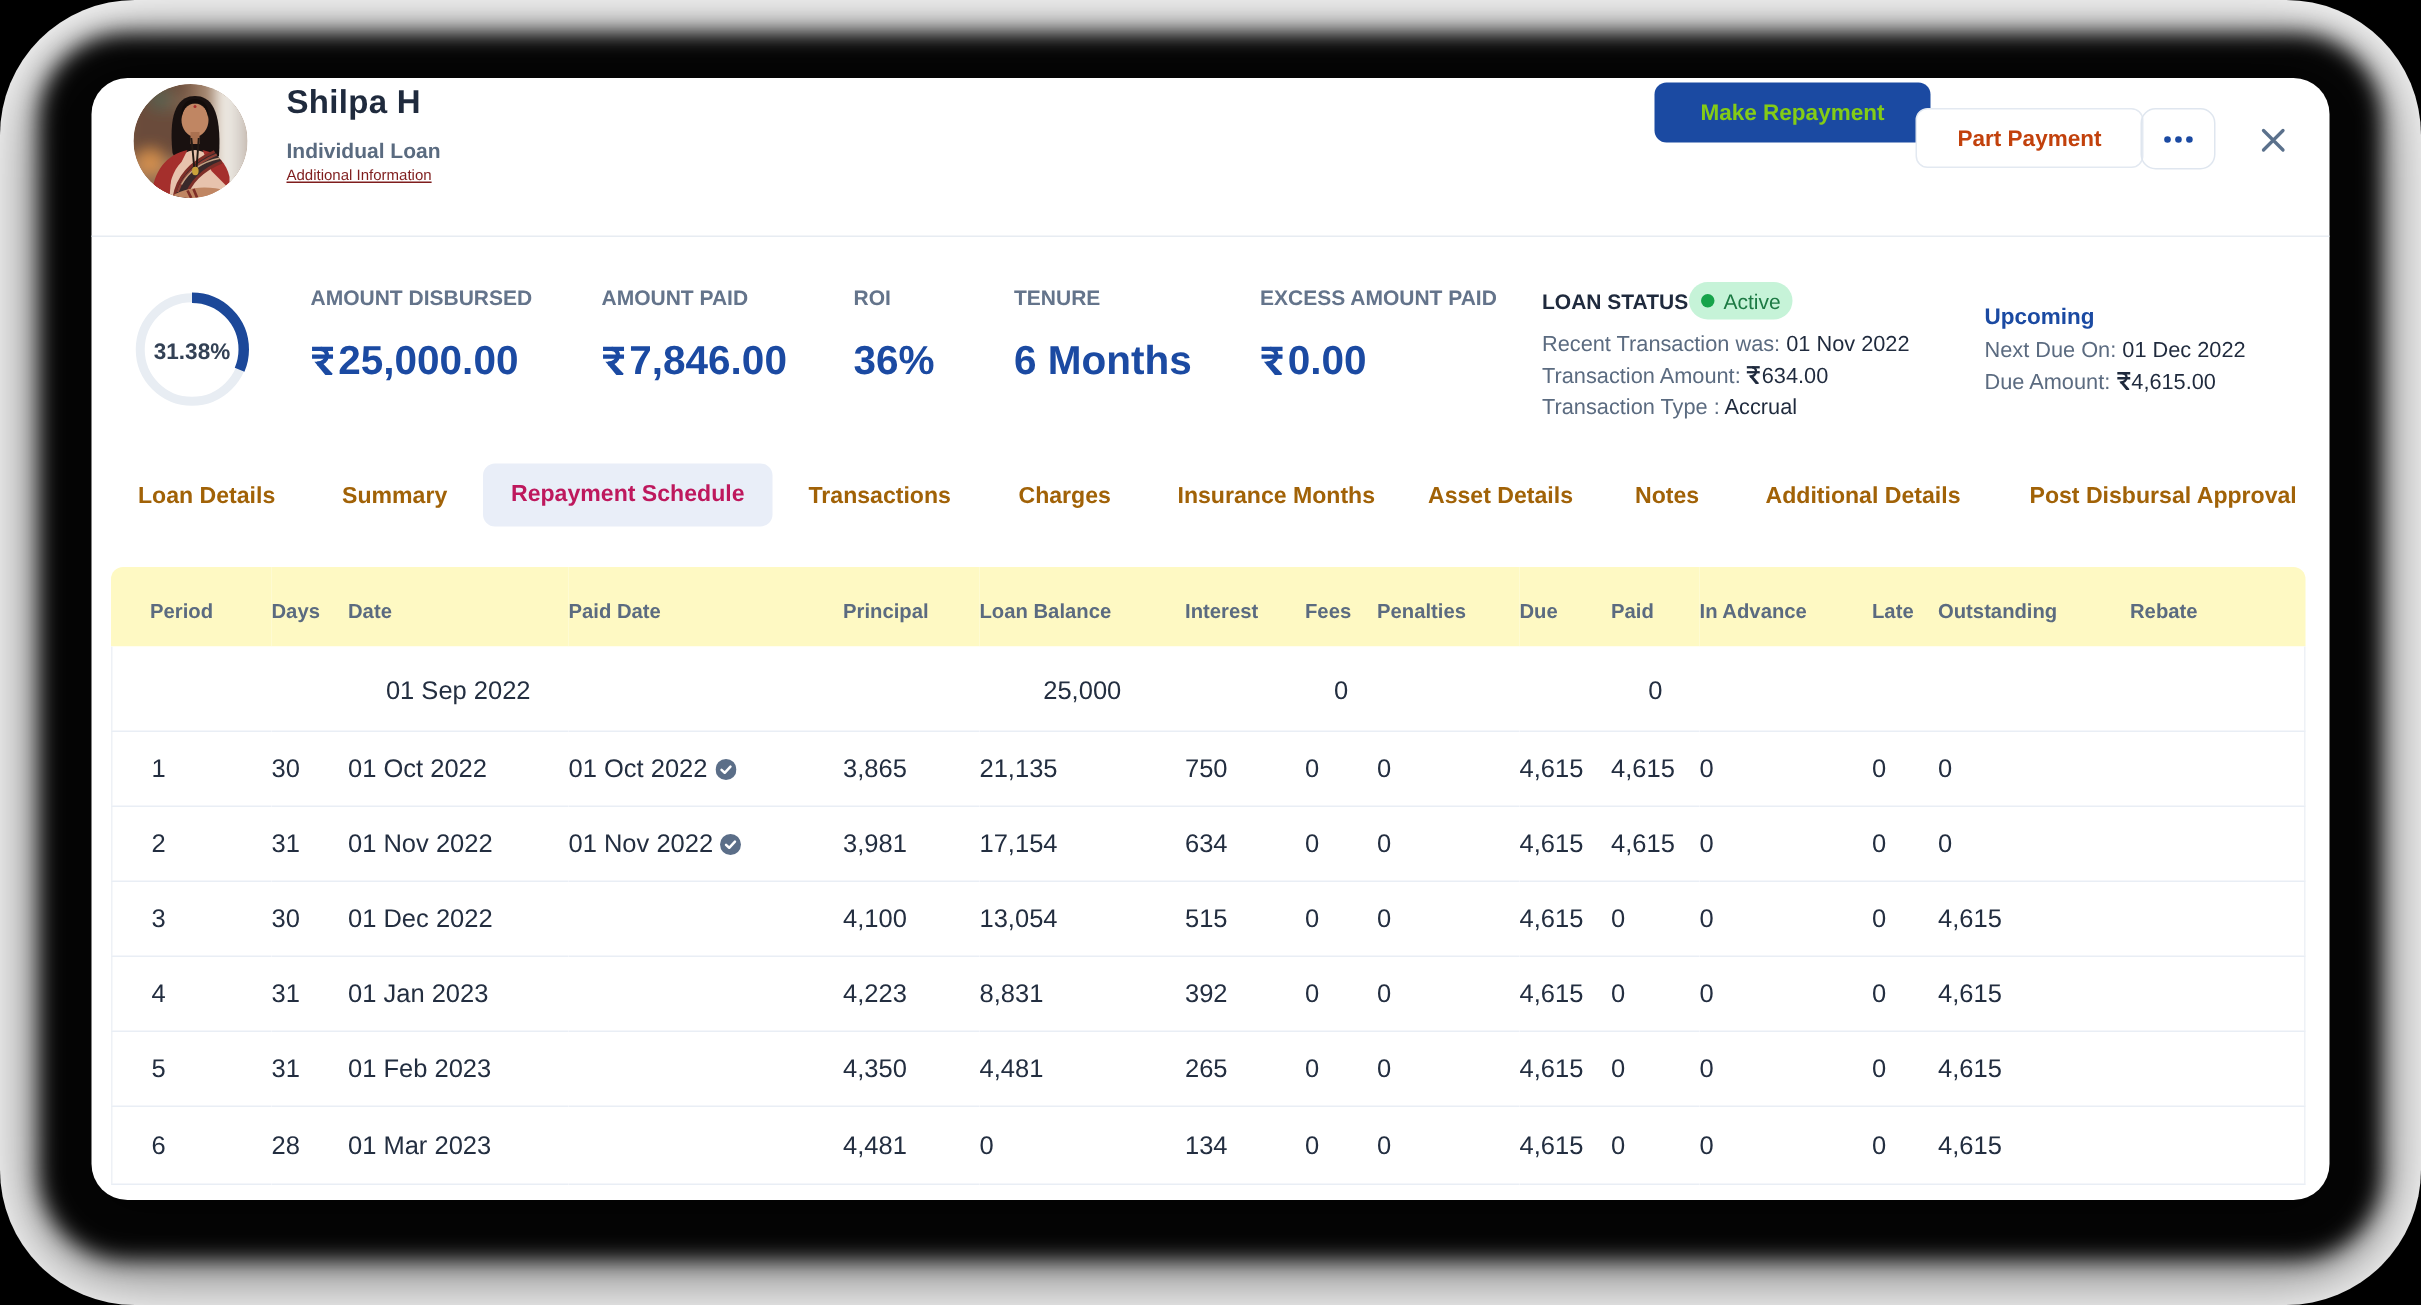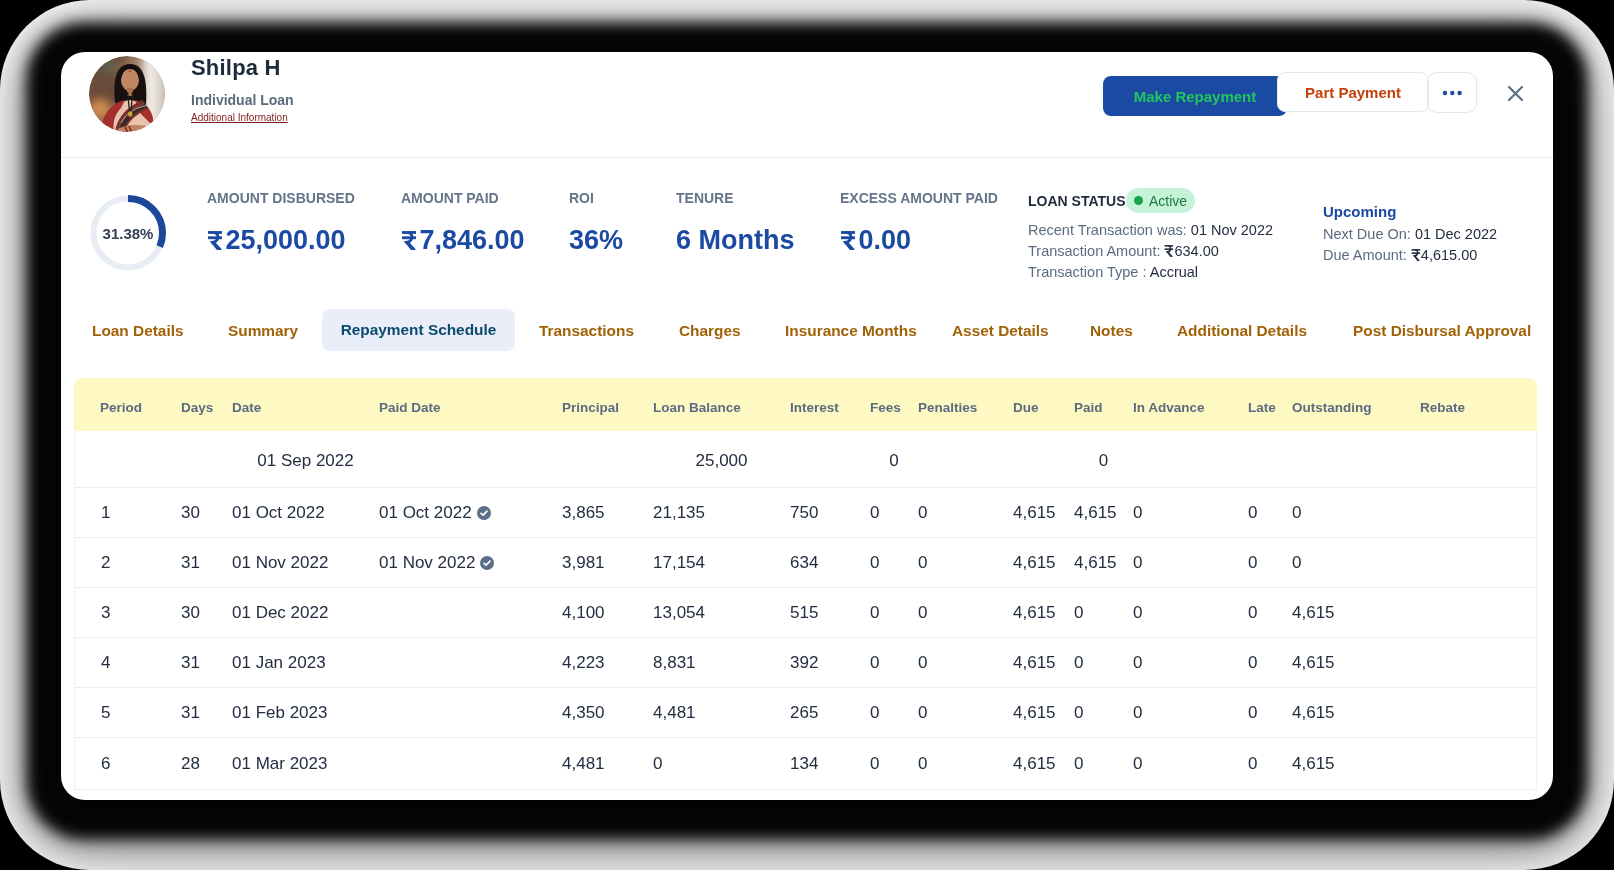--- a/index.html
+++ b/index.html
@@ -9,42 +9,42 @@
 .card { position:absolute; left:61px; top:52px; width:1492px; height:748px; background:#fff; border-radius:24px;
   box-shadow: 0 5px 14px 34px rgba(0,0,0,0.97), 0 12px 52px 40px rgba(0,0,0,0.58); }
 .abs { position:absolute; }
 
 
 .avatar { left:28px; top:4px; width:76px; height:76px; border-radius:50%; overflow:hidden; }
 .name { left:130px; top:3px; font-size:22px; font-weight:bold; color:#1f2a3d; letter-spacing:0.2px; }
 .subt { left:130px; top:40px; font-size:14px; font-weight:bold; color:#5a6b80; }
 .addl { left:130px; top:60px; font-size:10px; color:#7f1d1d; text-decoration:underline; }
 .btn { height:40px; border-radius:8px; font-size:15px; font-weight:bold; display:flex; align-items:center; justify-content:center; }
-.btn1 { left:1042px; top:24px; width:184px; background:#1b4aa2; color:#22c55e; }
+.btn1 { left:1042px; top:3px; width:184px; background:#1b4aa2; color:#84cc16; }
 .btn2 { left:1216px; top:20px; width:152px; background:#fff; color:#c2410c; border:1px solid #e3e9f1; }
 .btn3 { left:1366px; top:20px; width:50px; height:41px; border:1px solid #dfe6ef; border-radius:10px; }
 .hdiv { left:0; top:105px; width:1492px; height:1px; background:#e7ecf2; }
 
 
 .slabel { font-size:14px; font-weight:bold; color:#64748b; letter-spacing:0; top:138px; white-space:nowrap; }
 .sval { font-size:27px; font-weight:bold; color:#1b4aa2; top:161px; white-space:nowrap; display:flex; align-items:center;margin-top:12px; }
 .lst { left:967px; top:141px; font-size:14px; font-weight:bold; color:#1f2a3d; letter-spacing:0; }
 .lsblock { left:967px; top:168px; font-size:14.5px; color:#5b6b80; line-height:20.8px; }
 .lsblock .v { color:#1f2a3d; }
 .pill { position:absolute; left:1065px; top:136px; width:69px; height:25px; background:#c6f3d8; border-radius:13px;
   display:flex; align-items:center; font-size:14px; color:#1d7a44; }
 .pill .dot { width:9px; height:9px; border-radius:50%; background:#16a34a; margin:0 6px 0 8px; }
 .upc { left:1262px; top:149px; font-size:14.5px; color:#5b6b80; line-height:21.5px; }
 .upc .h { font-size:15px; font-weight:bold; color:#1b4aa2; }
 .upc .v { color:#1f2a3d; }
 
 
 .tab { top:270px; font-size:15.4px; font-weight:bold; color:#a16207; white-space:nowrap; }
 .tabactive { left:261px; top:257px; width:193px; height:42px; background:#e9eef8; border-radius:8px;
-  display:flex; align-items:center; justify-content:center; font-size:15.4px; font-weight:bold; color:#0c4a6e; }
+  display:flex; align-items:center; justify-content:center; font-size:15.4px; font-weight:bold; color:#be185d; }
 
 
 .tblwrap { left:13px; top:326px; width:1463px; }
 table { border-collapse:separate; border-spacing:0; table-layout:fixed; width:1463px; }
 thead td { background:#fef9c3; color:#5b6b80; font-size:13.5px; font-weight:bold; height:53px; padding-top:5px; }
 thead td:first-child { border-top-left-radius:8px; }
 thead td:last-child { border-top-right-radius:8px; }
 tbody td { height:50px; font-size:17px; color:#232e40; border-bottom:1px solid #e9eef5; background:#fff; }
 tbody tr.r0 td { height:57px; padding-top:4px;text-align:center; }
 tbody tr:last-child td { height:52px; }

